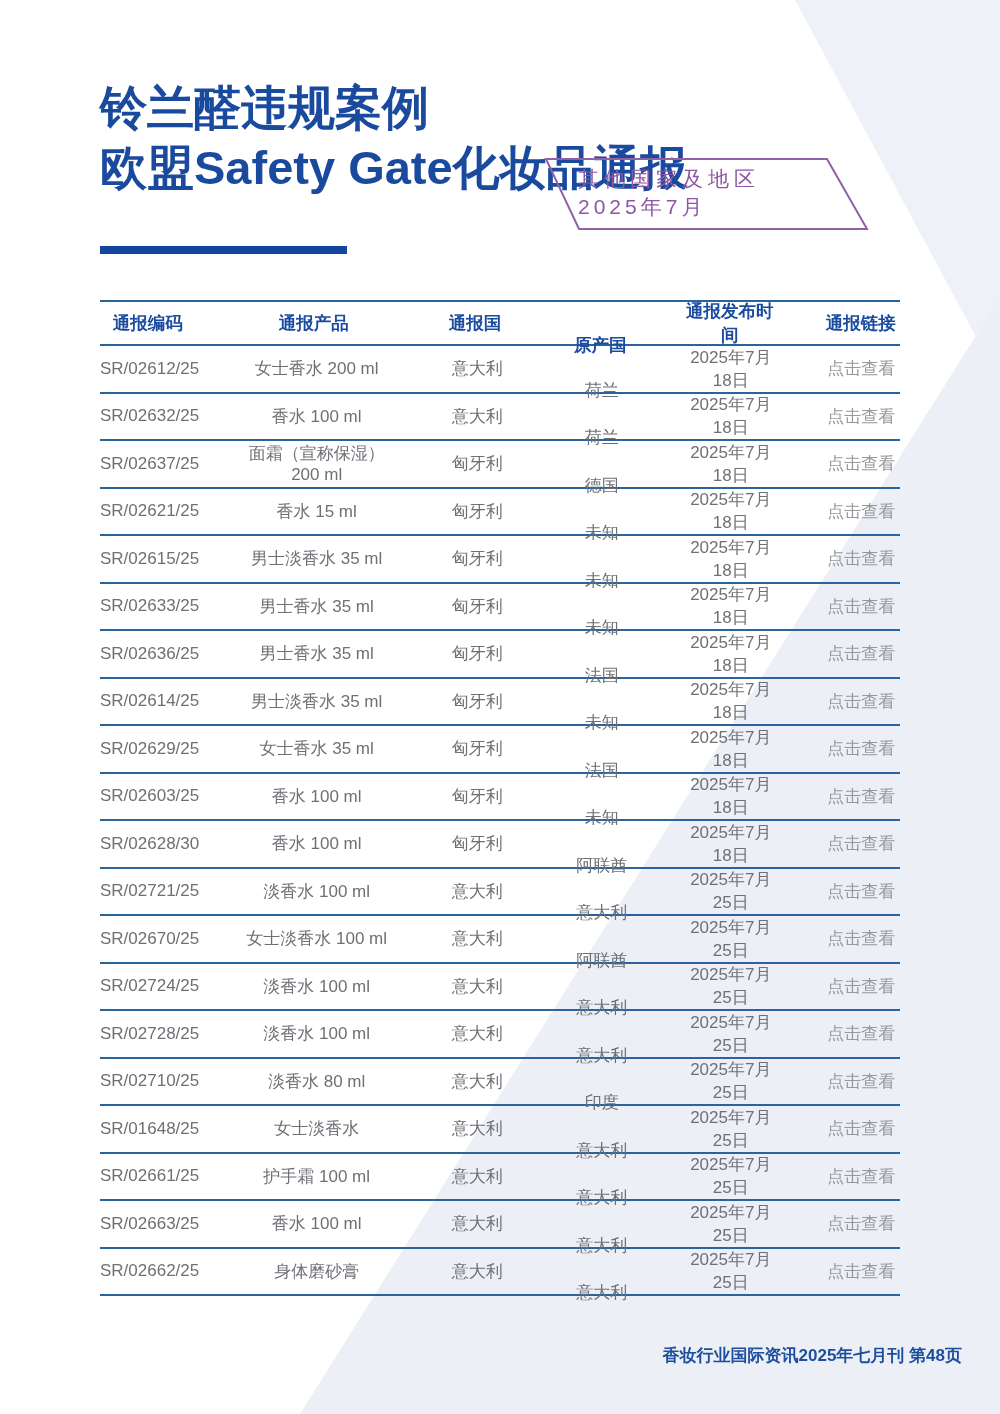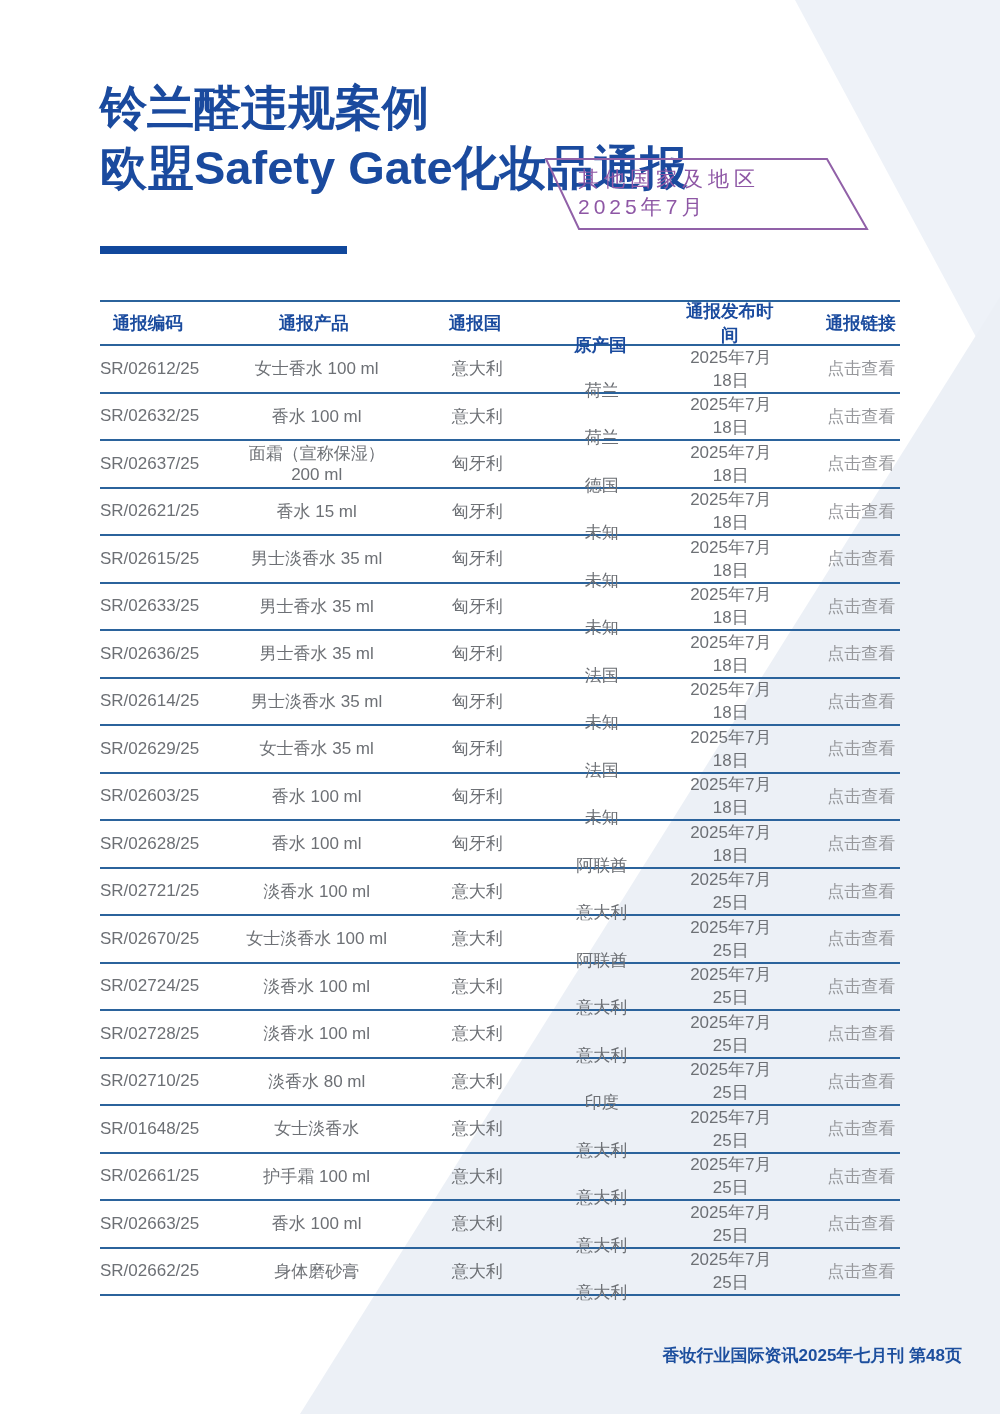--- a/index.html
+++ b/index.html
@@ -101,21 +101,21 @@
       <div class="td c1">通报编码</div>
       <div class="td c2">通报产品</div>
       <div class="td c3">通报国</div>
       <div class="td c4">原产国</div>
       <div class="td c5">通报发布时间</div>
       <div class="td c6">通报链接</div>
     </div>
     <div id="tbody">
   <div class="tr">
     <div class="td c1">SR/02612/25</div>
-    <div class="td c2">女士香水 100 ml</div>
+    <div class="td c2">女士香水 200 ml</div>
     <div class="td c3">意大利</div>
     <div class="td c4">荷兰</div>
     <div class="td c5">2025年7月18日</div>
     <div class="td c6">
       <a class="view-link">点击查看</a>
     </div>
   </div>
 
   <div class="tr">
     <div class="td c1">SR/02632/25</div>
@@ -210,21 +210,21 @@
     <div class="td c2">香水 100 ml</div>
     <div class="td c3">匈牙利</div>
     <div class="td c4">未知</div>
     <div class="td c5">2025年7月18日</div>
     <div class="td c6">
       <a class="view-link">点击查看</a>
     </div>
   </div>
 
   <div class="tr">
-    <div class="td c1">SR/02628/25</div>
+    <div class="td c1">SR/02628/30</div>
     <div class="td c2">香水 100 ml</div>
     <div class="td c3">匈牙利</div>
     <div class="td c4">阿联酋</div>
     <div class="td c5">2025年7月18日</div>
     <div class="td c6">
       <a class="view-link">点击查看</a>
     </div>
   </div>
 
   <div class="tr">

